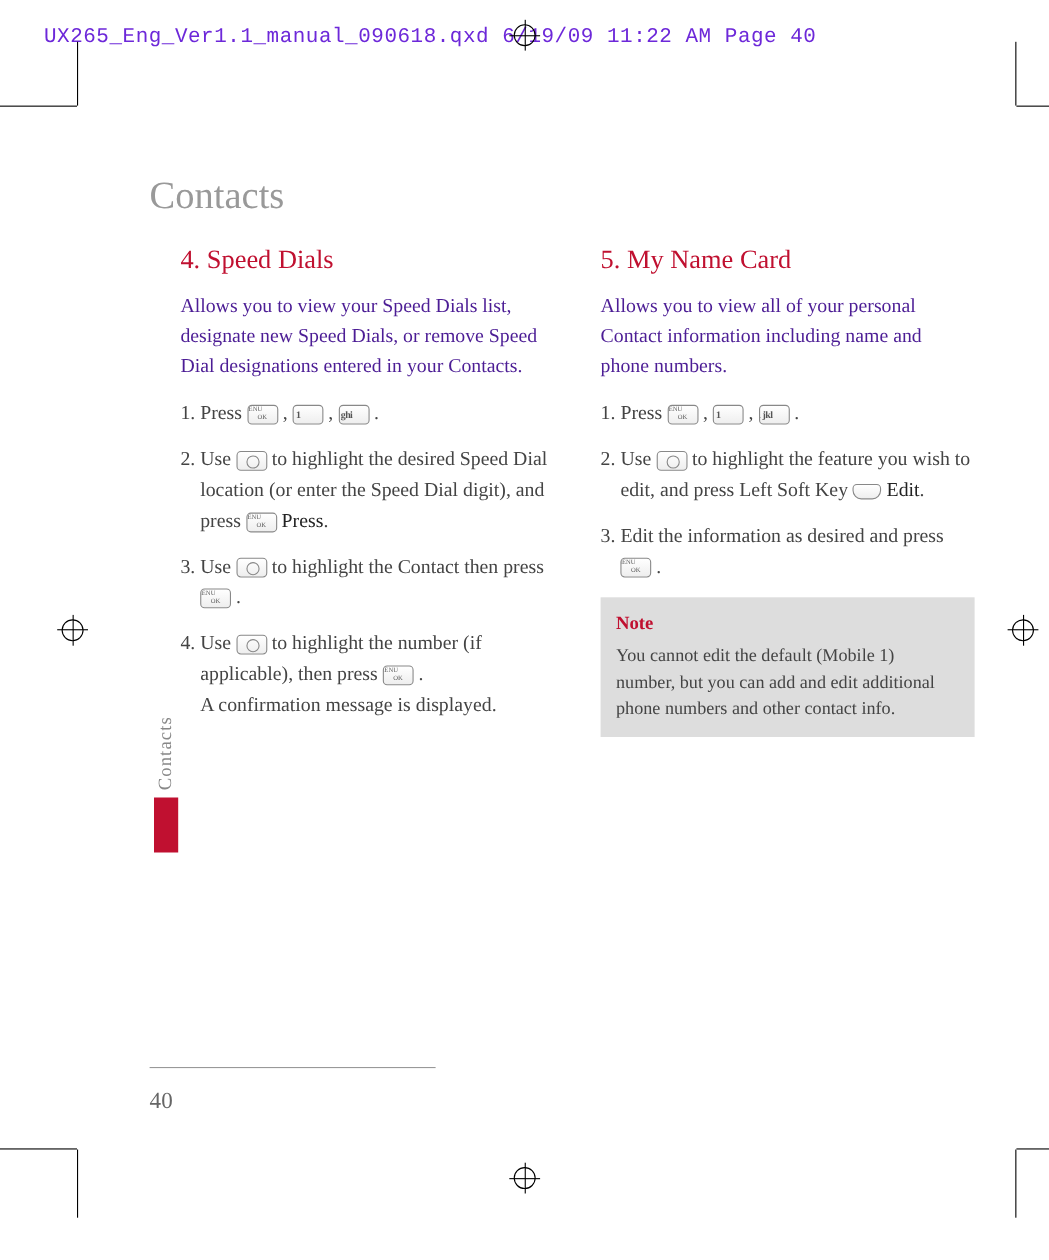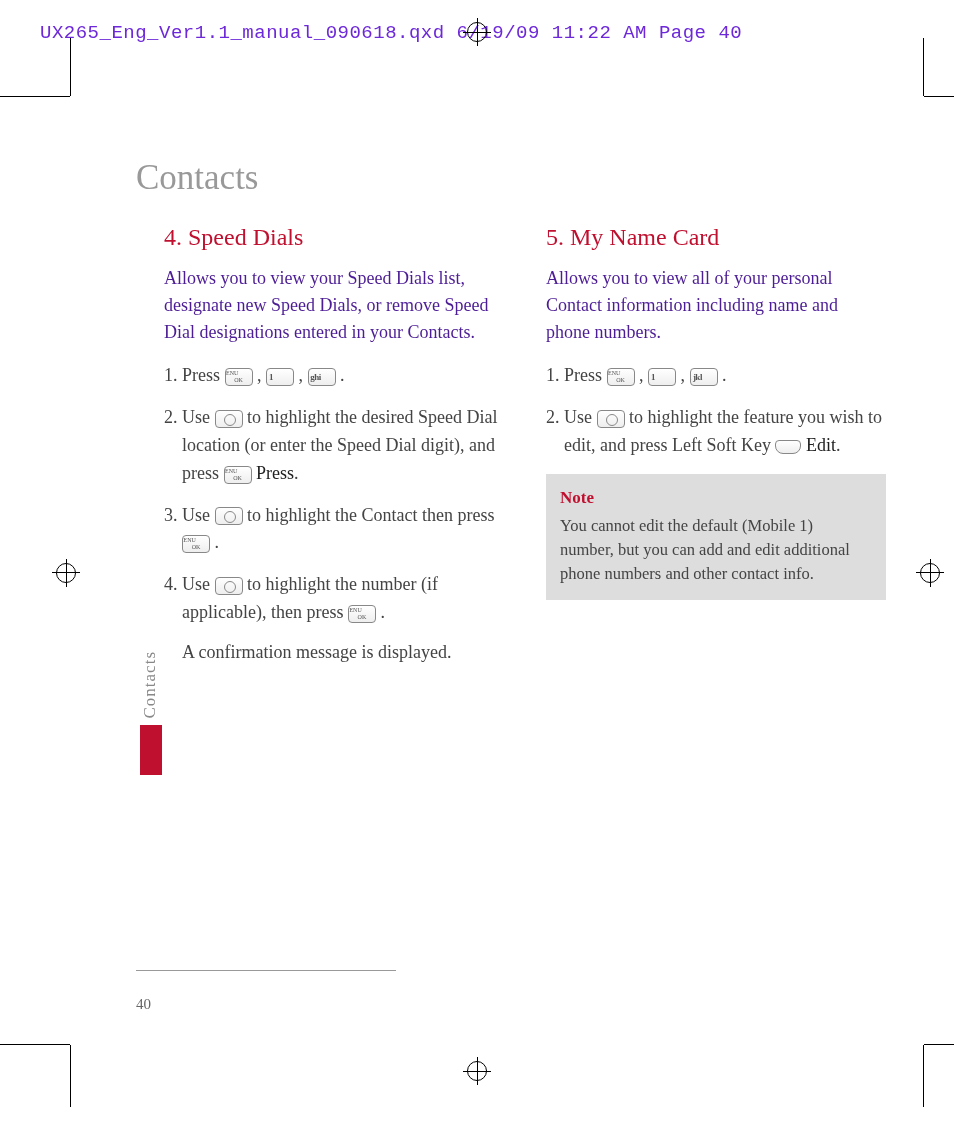--- a/index.html
+++ b/index.html
@@ -121,21 +121,20 @@
       font-size: 18px;
       line-height: 1.55;
       color: #444;
       margin-bottom: 14px;
       padding-left: 18px;
       text-indent: -18px;
     }
     .step .sub {
       display: block;
       text-indent: 0;
-      margin-top: 12px;
     }
     .bold-inline { font-weight: normal; color: #222;}
     .key-icon {
       display: inline-block;
       vertical-align: middle;
       width: 28px; height: 18px;
       border: 1px solid #888;
       border-radius: 4px;
       background: linear-gradient(#fff,#eee);
       font-size: 7px;
@@ -185,21 +184,21 @@
     .side-tab-bar {
       width: 22px;
       height: 50px;
       background: #C01030;
       margin-top: 6px;
     }
     .page-number {
       position: absolute;
       left: 66px;
       bottom: 32px;
-      font-size: 15px;
+      font-size: 21px;
       color: #666;
     }
     .footer-rule-short {
       position:absolute;
       left:66px;
       width: 260px;
       bottom: 74px;
       height:1px;
       background:#999;
     }
@@ -304,20 +303,24 @@
       </div>
 
       <div class="step">
         <span>2. Use </span>
         <span class="key-icon nav"></span>
         <span> to highlight the feature you wish to edit, and press Left Soft Key </span>
         <span class="key-icon soft"></span>
         <span class="bold-inline"> Edit</span><span>.</span>
       </div>
 
+      <div class="step">
+        <span>3. Edit the information as desired and press </span>
+        <span class="key-icon ok"></span><span> .</span>
+      </div>
 
       <div class="note-box">
         <div class="note-head">Note</div>
         <div>You cannot edit the default (Mobile 1) number, but you can add and edit additional phone numbers and other contact info.</div>
       </div>
     </div>
   </div>
 
   <div class="footer-rule-short"></div>
   <div class="page-number">40</div>

